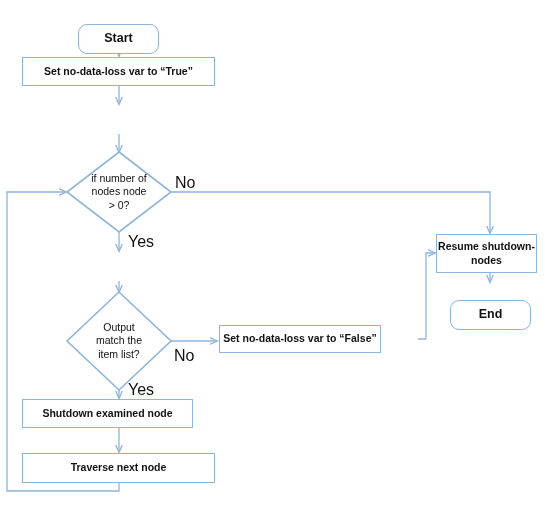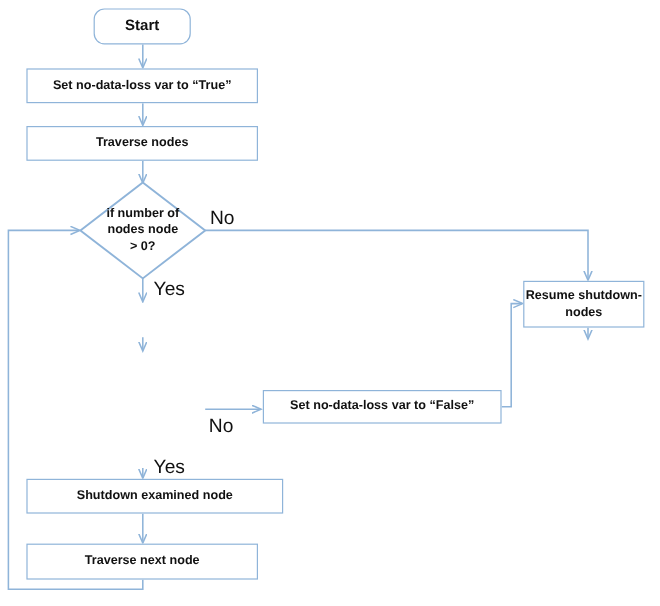--- a/index.html
+++ b/index.html
@@ -35,20 +35,21 @@
     text-align: center;
     color: #111111;
     font-weight: bold;
     font-size: 10.5px;
     line-height: 1.25;
     z-index: 3;
   }
   .terminator {
     border-radius: 9px;
     font-size: 12.5px;
+    margin-top: 17px;
   }
   .process { border-radius: 0; }
   .diamond-wrap {
     position: absolute;
     z-index: 3;
   }
   .diamond-wrap svg {
     position: absolute;
     left: 0;
     top: 0;
@@ -57,21 +58,21 @@
   .diamond-label {
     position: absolute;
     left: 0;
     top: 0;
     width: 100%;
     height: 100%;
     display: flex;
     align-items: center;
     justify-content: center;
     text-align: center;
-    font-weight: bold;
+    font-weight: normal;
     font-size: 10.5px;
     line-height: 1.3;
     color: #111111;
     pointer-events: none;
   }
   .edge-label {
     position: absolute;
     font-size: 16px;
     font-weight: normal;
     color: #111111;
@@ -119,56 +120,68 @@
   </svg>
 
   <div class="node terminator" style="left:78px; top:7px; width:81px; height:30px;">
     <span>Start</span>
   </div>
 
   <div class="node process" style="left:22px; top:57px; width:193px; height:29px;text-align:center;">
     <span>Set no-data-loss var to “True”</span>
   </div>
 
-  <div class="node process" style="left:22px; top:105px; width:193px; height:29px;">
-    <span>Traverse nodes</span>
-  </div>
 
   <div class="diamond-wrap" style="left:67px; top:152px; width:104px; height:80px;">
     <svg width="104" height="80" viewBox="0 0 104 80" xmlns="http://www.w3.org/2000/svg">
       <polygon points="52,0 104,40 52,80 0,40" fill="#ffffff" stroke="#8FB4D9" stroke-width="1.6"></polygon>
     </svg>
     <div class="diamond-label">
       <div>
         <div>if number of</div>
         <div>nodes node</div>
         <div>&gt; 0?</div>
       </div>
     </div>
   </div>
 
   <span class="edge-label" style="left:175px; top:174px;">No</span>
   <span class="edge-label" style="left:128px; top:233px;">Yes</span>
 
 
+  <div class="diamond-wrap" style="left:67px; top:292px; width:104px; height:98px;">
+    <svg width="104" height="98" viewBox="0 0 104 98" xmlns="http://www.w3.org/2000/svg">
+      <polygon points="52,0 104,49 52,98 0,49" fill="#ffffff" stroke="#8FB4D9" stroke-width="1.6"></polygon>
+    </svg>
+    <div class="diamond-label">
+      <div>
+        <div>Output</div>
+        <div>match the</div>
+        <div>item list?</div>
+      </div>
+    </div>
+  </div>
 
   <span class="edge-label" style="left:174px; top:347px;">No</span>
   <span class="edge-label" style="left:128px; top:381px;">Yes</span>
 
-  <div class="node process" style="left:219px; top:325px; width:199px; height:28px;">
+  <div class="node process" style="left:219px; top:325px; width:162px; height:28px;">
     <span>Set no-data-loss var to “False”</span>
   </div>
 
-  <div class="node process" style="left:22px; top:399px; width:214px; height:29px;">
+  <div class="node process" style="left:22px; top:399px; width:171px; height:29px;">
     <span>Shutdown examined node</span>
   </div>
 
   <div class="node process" style="left:436px; top:234px; width:101px; height:39px; flex-direction:column;">
     <span>Resume shutdown-</span>
     <span>nodes</span>
   </div>
 
   <div class="node process" style="left:22px; top:453px; width:193px; height:30px;">
     <span>Traverse next node</span>
   </div>
 
+  <div class="node terminator" style="left:450px; top:283px; width:81px; height:30px;">
+    <span>End</span>
+  </div>
 
 </div>
 
 </body></html>

